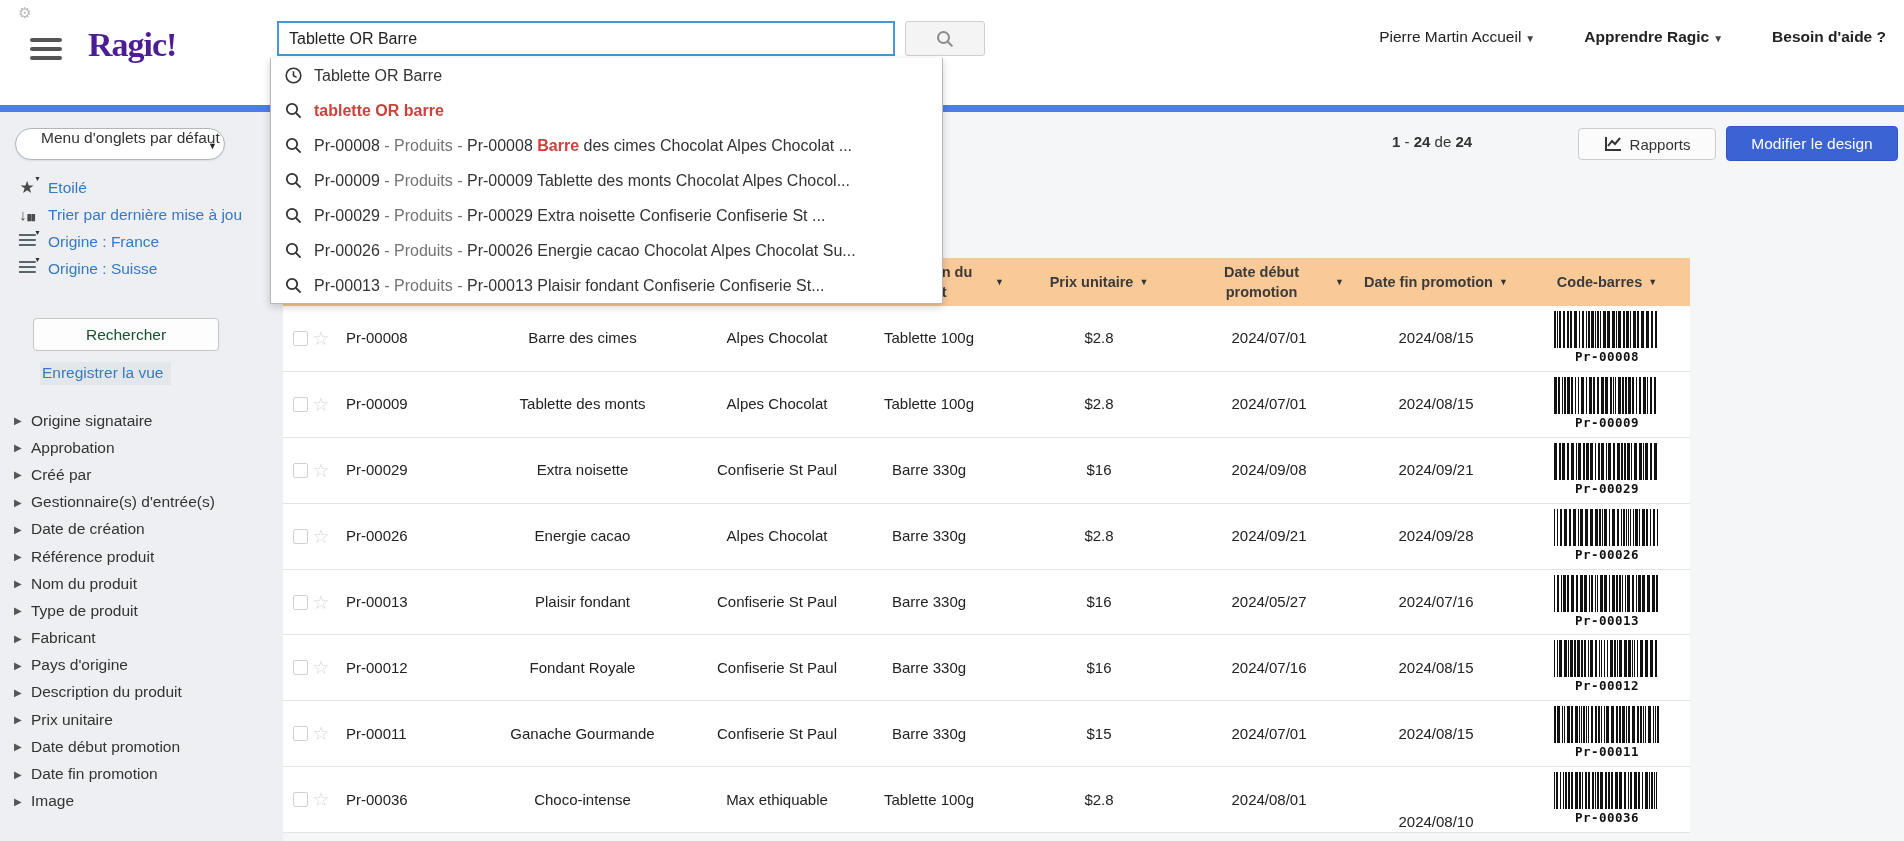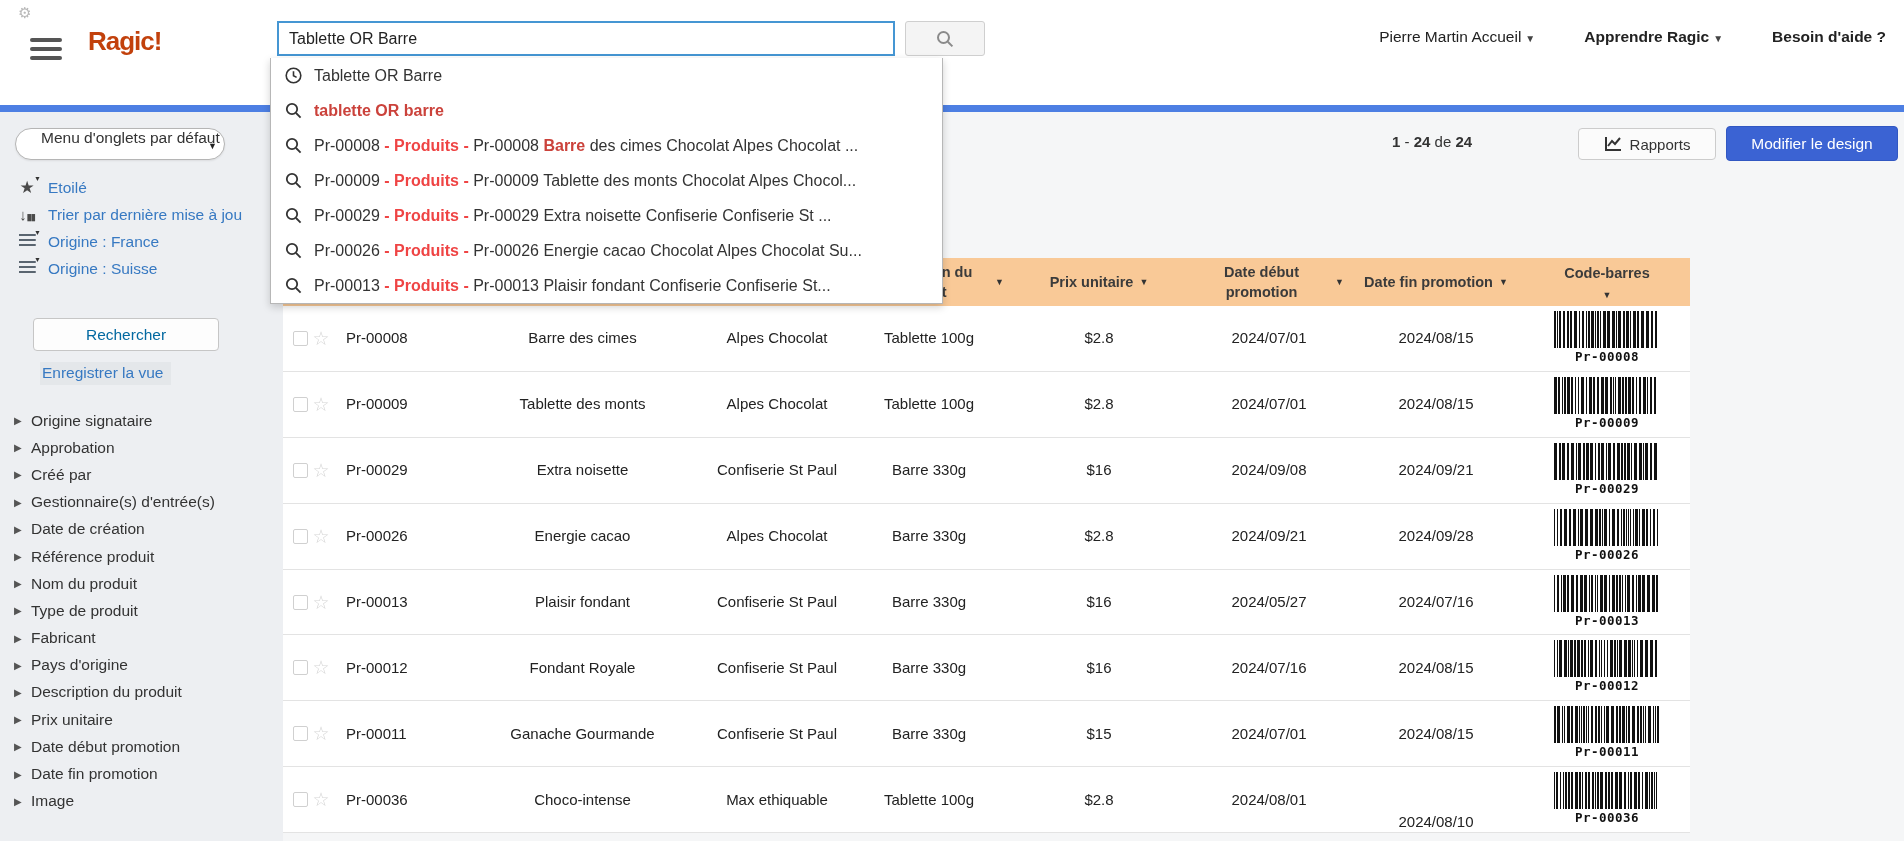--- a/index.html
+++ b/index.html
@@ -4,22 +4,22 @@
 <style>
   * { margin:0; padding:0; box-sizing:border-box; }
   html,body { width:1904px; height:841px; overflow:hidden; background:#f5f6f7;
               font-family:"Liberation Sans", sans-serif; color:#333; }
 
   
   #topbar { position:absolute; left:0; top:0; width:1904px; height:105px; background:#ffffff; z-index:5; }
   #corner-gear { position:absolute; left:18px; top:4px; font-size:15px; color:#b9b9b9; }
   #hamburger { position:absolute; left:30px; top:38px; width:32px; height:24px; cursor:pointer; }
   #hamburger div { height:4px; background:#555; border-radius:2px; margin-bottom:5px; }
-  #logo { position:absolute; left:88px; top:26px; font-size:26px; font-weight:bold; color:#c2410c;
-          letter-spacing:-1px; font-family:Liberation Sans, sans-serif; }
+  #logo { position:absolute; left:88px; top:26px; font-size:34px; font-weight:bold; color:#4c1d95;
+          letter-spacing:-1px; font-family:Liberation Serif, serif; }
   #search-box { position:absolute; left:277px; top:21px; width:618px; height:35px;
                 border:2px solid #4596d3; background:#fff; font-size:16px; color:#222;
                 padding:0 10px; outline:none; }
   #search-btn { position:absolute; left:905px; top:21px; width:80px; height:35px;
                 background:#f4f4f4; border:1px solid #cfcfcf; border-radius:3px;
                 display:flex; align-items:center; justify-content:center; cursor:pointer; }
   #topmenu { position:absolute; right:18px; top:28px; display:flex; gap:49px; align-items:center;
              font-size:15.5px; color:#222; }
   .caret { font-size:10px; color:#444; margin-left:4px; }
 
@@ -35,40 +35,40 @@
            font-weight:bold; border-radius:4px; padding:1px 6px; }
   #blue-strip { position:absolute; left:0; top:105px; width:1904px; height:7px; background:#4d7fe3; z-index:3; }
 
   
   #suggestions { position:absolute; left:270px; top:58px; width:673px; background:#fff;
                  border:1px solid #b7b7b7; border-top:none; z-index:60;
                  box-shadow:0 3px 8px rgba(0,0,0,.18); }
   .sugg { height:35px; display:flex; align-items:center; padding:0 14px; gap:12px;
           font-size:16px; white-space:nowrap; overflow:hidden; cursor:pointer; }
   .sugg svg { flex:0 0 auto; }
-  .seg-muted { color:#ef4444;font-weight:bold; }
+  .seg-muted { color:#737373; }
   .seg-red  { color:#cb423b; font-weight:bold; }
 
   
   #sidebar { position:absolute; left:0; top:112px; width:283px; height:729px; background:#edeff2; z-index:2; }
   #tabmenu-select { position:absolute; left:15px; top:16px; width:210px; height:32px; background:#fff;
                     border:1px solid #b5b5b5; border-radius:16px; font-size:15.5px; color:#333;
                     display:flex; padding:0 8px 0 25px; cursor:pointer;
                     box-shadow:0 1px 2px rgba(0,0,0,.08); white-space:nowrap; overflow:hidden; }
   #tabmenu-caret { position:absolute; right:7px; top:12px; font-size:9px; color:#222; }
   #views { position:absolute; left:16px; top:62px; width:260px; }
   .view { display:flex; align-items:center; gap:10px; height:27px; font-size:15.5px;
           color:#3779c2; cursor:pointer; white-space:nowrap; }
   .vicon { width:22px; color:#5a6570; font-size:15px; flex:0 0 22px; text-align:center; position:relative; }
   .vtri { position:absolute; top:-2px; right:-3px; font-size:7px; color:#333; }
   .list-glyph { display:inline-block; width:17px; }
   .list-glyph i { display:block; height:2.5px; background:#5a6570; margin:2.5px 0; border-radius:1px; position:relative; }
   .list-glyph i::before { content:""; position:absolute; left:-0px; top:0; width:3px; height:2.5px; background:#5a6570; }
   #search-view-btn { position:absolute; left:33px; top:206px; width:186px; height:33px; background:#fdfdfd;
-                     border:1px solid #c6c6c6; border-radius:4px; font-size:15.5px; color:#0369a1;
+                     border:1px solid #c6c6c6; border-radius:4px; font-size:15.5px; color:#14532d;
                      display:flex; align-items:center; justify-content:center; cursor:pointer; }
   #save-view { position:absolute; left:40px; top:250px; font-size:15.5px; color:#3779c2;
                background:#e4e7ea; padding:2px 8px 3px 2px; cursor:pointer; }
   #filters { position:absolute; left:14px; top:295px; width:264px; }
   .filter { display:flex; align-items:center; gap:9px; height:27.2px; font-size:15.5px; color:#333; cursor:pointer; }
   .ftri { font-size:10px; color:#555; width:8px; }
 
   
   #main { position:absolute; left:283px; top:112px; width:1621px; height:729px; background:#f5f6f7; }
   #count { position:absolute; left:1392px; top:133px; font-size:15px; color:#333; z-index:1; }
@@ -316,21 +316,21 @@
         <span class="harrow">▼</span>
       </div>
       <div class="hcell" style="width: 158px;">
         <span>Date début promotion</span>
         <span class="harrow">▼</span>
       </div>
       <div class="hcell" style="width: 176px;">
         <span>Date fin promotion</span>
         <span class="harrow">▼</span>
       </div>
-      <div class="hcell" style="width: 166px; flex-direction: column;">
+      <div class="hcell" style="width: 166px;">
         <span>Code-barres</span>
         <span class="harrow">▼</span>
       </div>
     </div>
   <div id="grid-body">
       <div class="grow">
         <div class="cell rowsel" style="width: 57px;">
           <span class="chk"></span>
           <span class="star">☆</span>
         </div>

